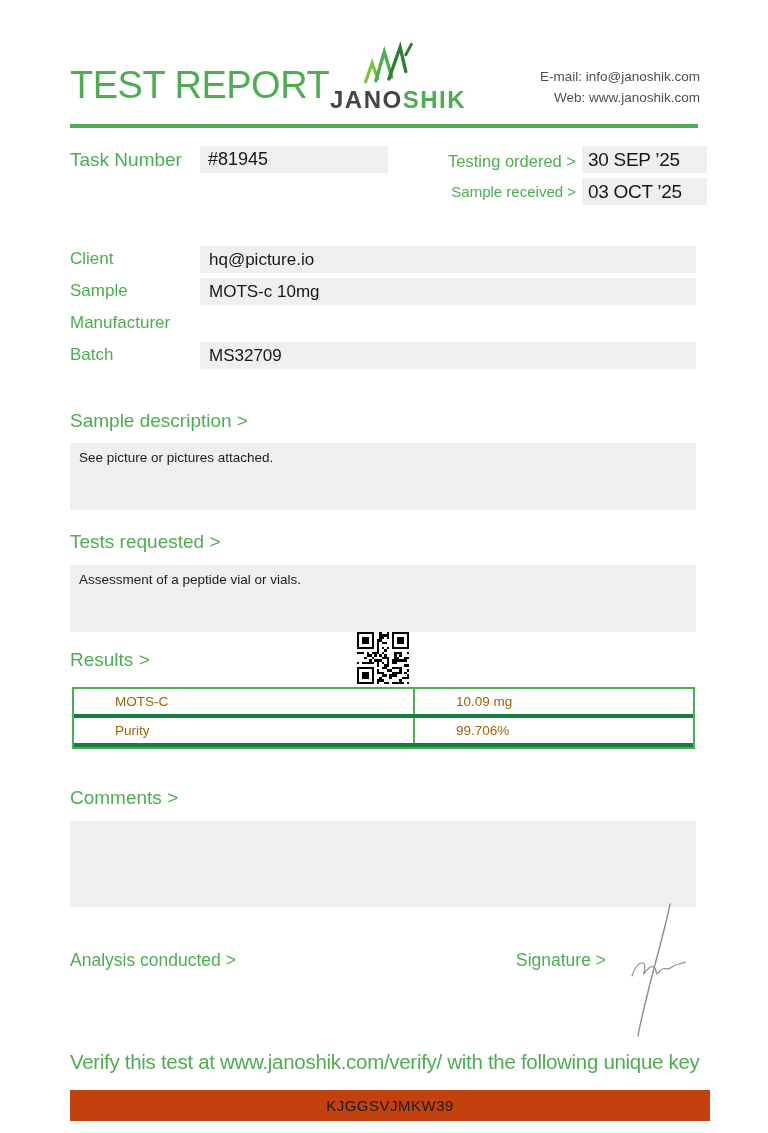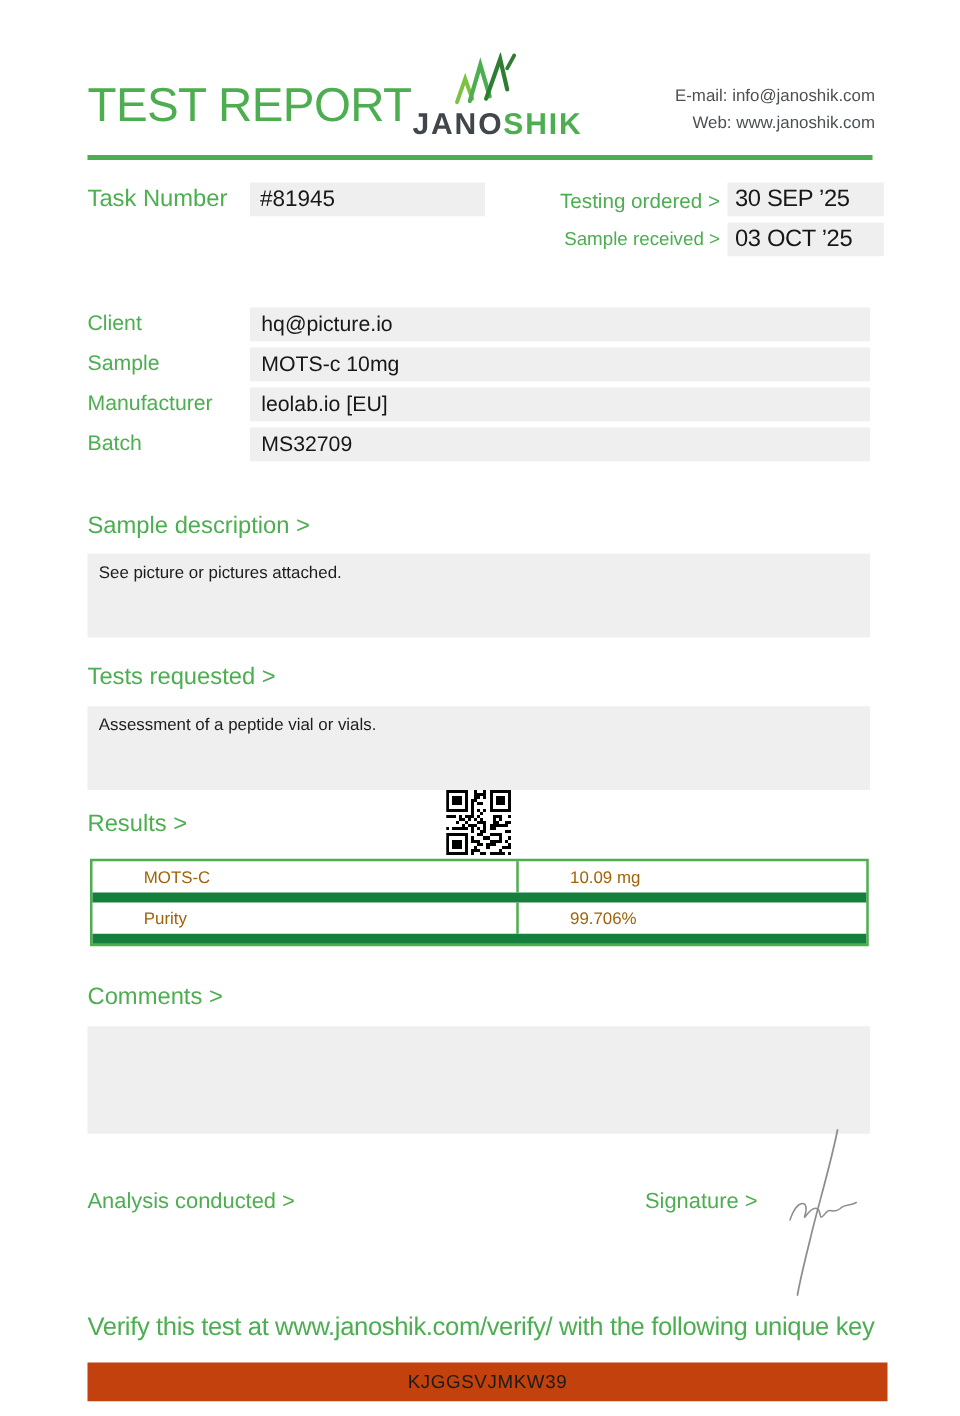--- a/index.html
+++ b/index.html
@@ -40,21 +40,21 @@
   .sec-head { left:70px; font-size:19px; color:#4cae50; white-space:nowrap; }
   .sec-box { left:70px; width:626px; background:#efefef; font-size:13.5px; color:#1c1c1c; }
   .sec-box span { display:block; padding:7px 0 0 9px; }
   .box-desc  { top:443px; height:67px; }
   .box-tests { top:565px; height:67px; }
   .box-comments { top:821px; height:86px; }
 
   
   .qr { left:357px; top:632px; width:52px; height:52px; }
   .rtable { left:72px; top:687px; width:623px; border:2px solid #4cae50; }
-  .rrow { display:flex; border-top:8px solid #15803d; }
+  .rrow { display:flex; border-top:4px solid #15803d; }
   .rrow:first-child { border-top:none; }
   .rcell { font-size:13.5px; color:#a16207; line-height:25px; padding-left:9px;margin-left:32px; }
   .rcell.c1 { width:309px; border-right:2px solid #4cae50; }
   .rcell.c2 { flex:1; }
   .rrow.last .rcell { line-height:27px; }
 
   
   .analysis-label { left:70px; top:950px; font-size:17.5px; }
   .analysis-box { left:233px; top:943px; width:153px; height:31px; }
   .analysis-box span { display:block; padding-left:8px; line-height:31px; font-size:21px;
@@ -111,23 +111,20 @@
   <div class="abs graybox info-box" style="top:246px">
     <span>hq@picture.io</span>
     </div>
 
   <div class="abs info-label" style="top:281px">Sample</div>
   <div class="abs graybox info-box" style="top:278px">
     <span>MOTS-c 10mg</span>
     </div>
 
   <div class="abs info-label" style="top:313px">Manufacturer</div>
-  <div class="abs graybox info-box" style="top:310px">
-    <span>leolab.io [EU]</span>
-    </div>
 
   <div class="abs info-label" style="top:345px">Batch</div>
   <div class="abs graybox info-box" style="top:342px">
     <span>MS32709</span>
     </div>
 
   <div class="abs sec-head" style="top:410px">Sample description &gt;</div>
   <div class="abs sec-box box-desc">
     <span>See picture or pictures attached.</span>
   </div>

